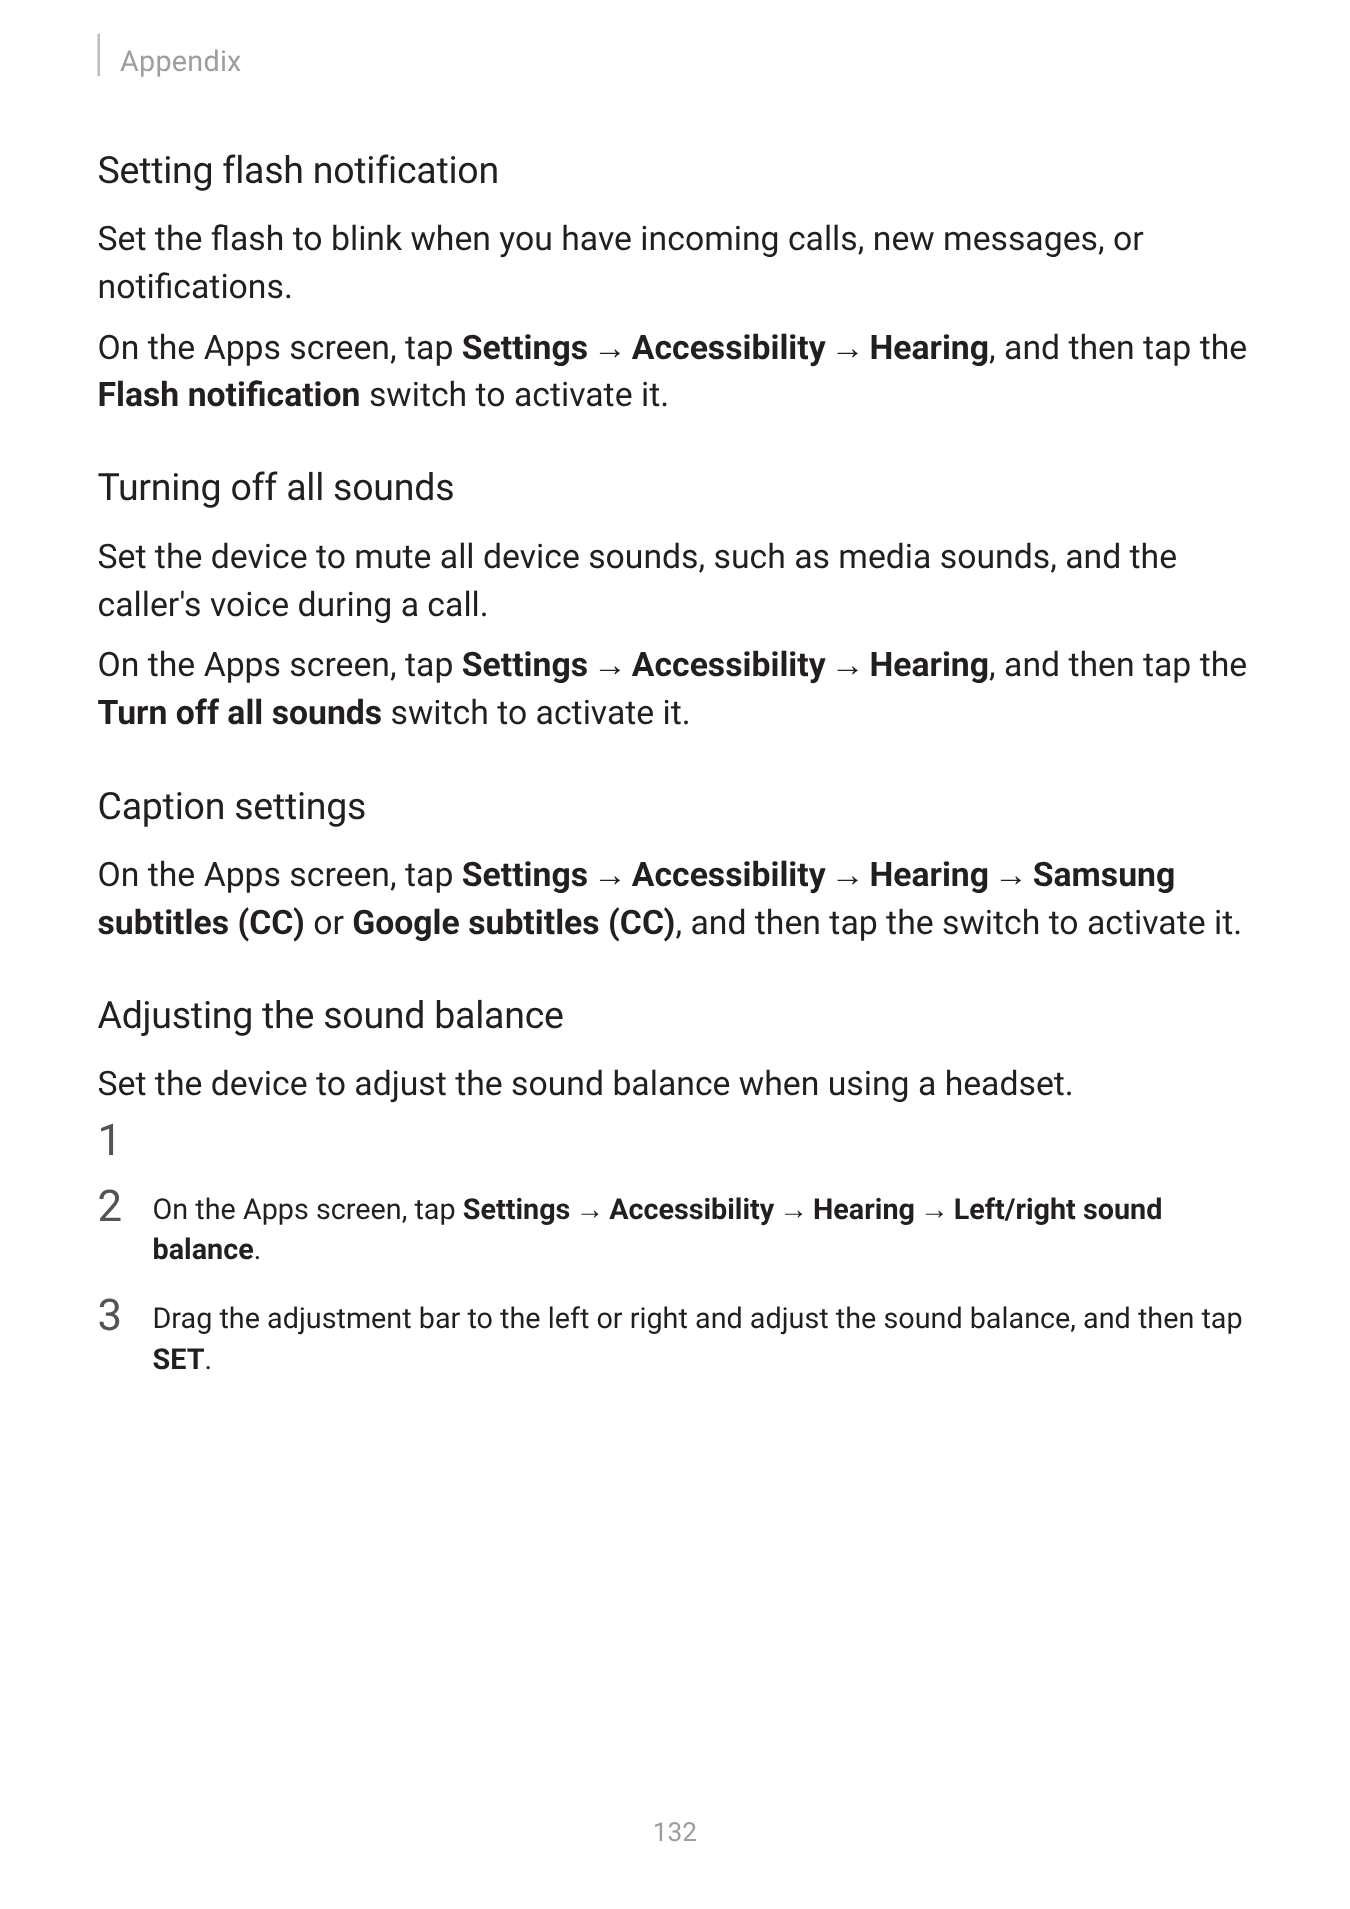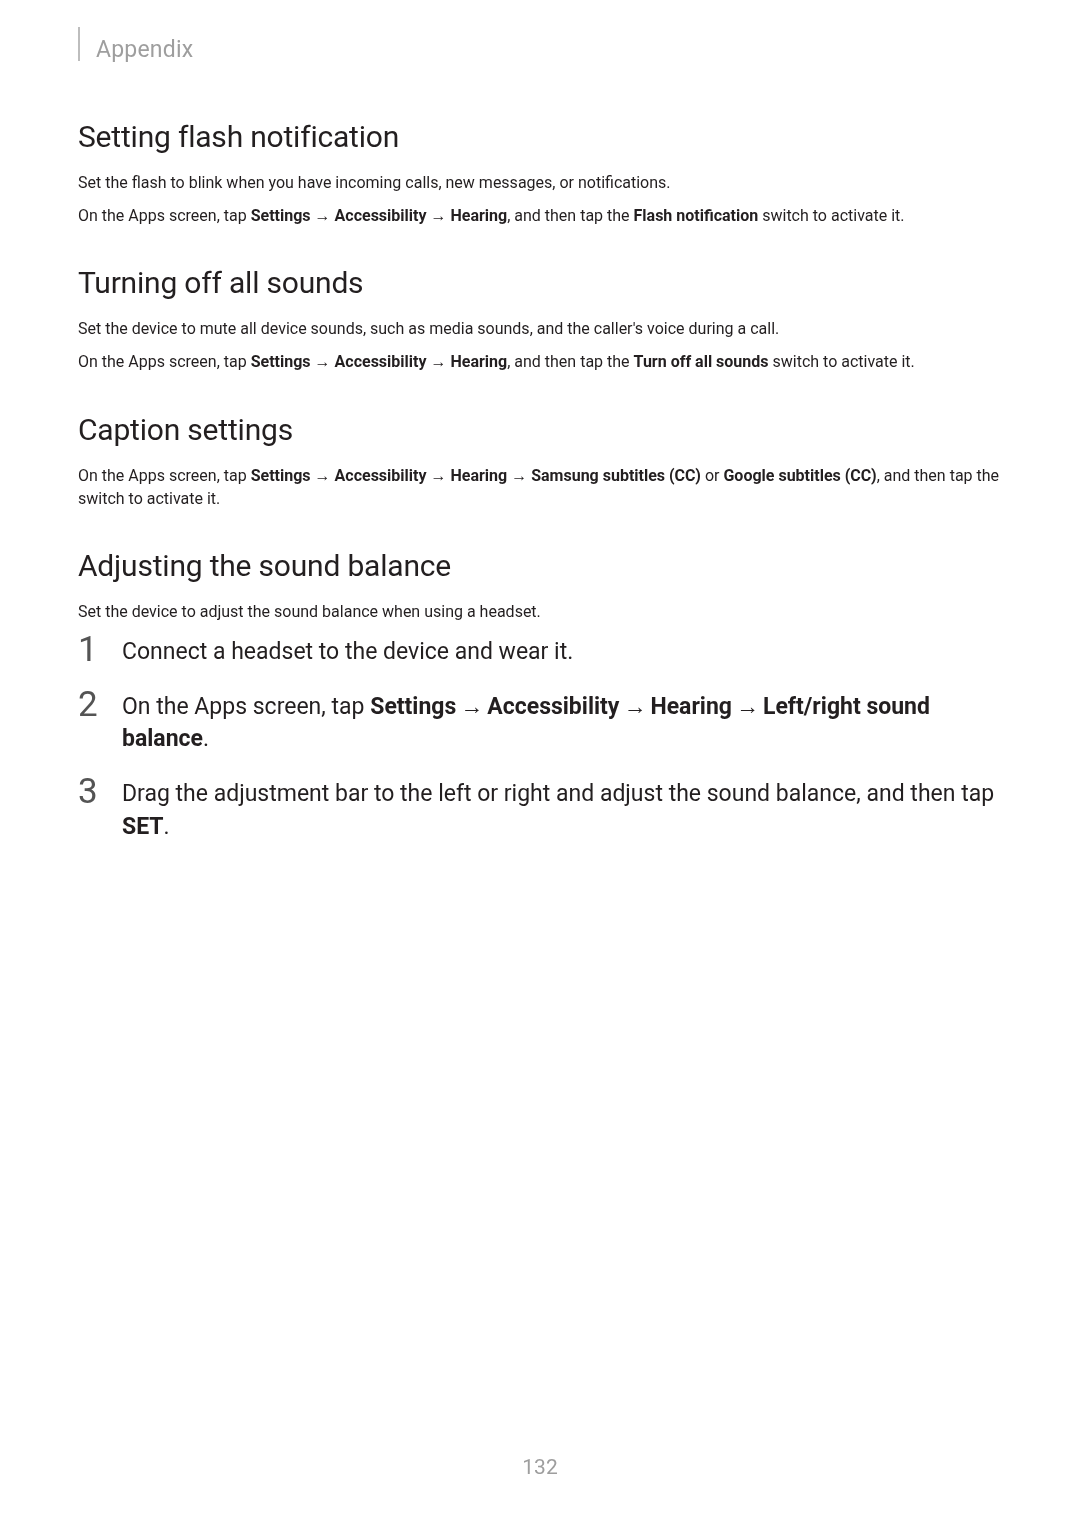--- a/index.html
+++ b/index.html
@@ -40,21 +40,21 @@
       margin-bottom: 38px;
     }
     .h2 {
       font-size: 30px;
       font-weight: 400;
       color: #231f20;
       margin-bottom: 18px;
       letter-spacing: -0.2px;
     }
     .para {
-      font-size: 16px;
+      font-size: 27px;
       line-height: 1.42;
       color: #231f20;
       margin-bottom: 10px;
       font-weight: 400;
     }
     .para:last-child {
       margin-bottom: 0;
     }
     .b {
       font-weight: 700;
@@ -132,21 +132,20 @@
     </p>
   </div>
 
   <div class="section">
     <div class="h2">Adjusting the sound balance</div>
     <p class="para">Set the device to adjust the sound balance when using a headset.</p>
 
     <ol class="steps">
       <li>
         <div class="step-num">1</div>
-        <div class="step-body">Connect a headset to the device and wear it.</div>
       </li>
       <li>
         <div class="step-num">2</div>
         <div class="step-body">
           <span>On the Apps screen, tap </span><span class="b">Settings</span><span class="arrow">→</span><span class="b">Accessibility</span><span class="arrow">→</span><span class="b">Hearing</span><span class="arrow">→</span><span class="b">Left/right sound balance</span><span>.</span>
         </div>
       </li>
       <li>
         <div class="step-num">3</div>
         <div class="step-body">

